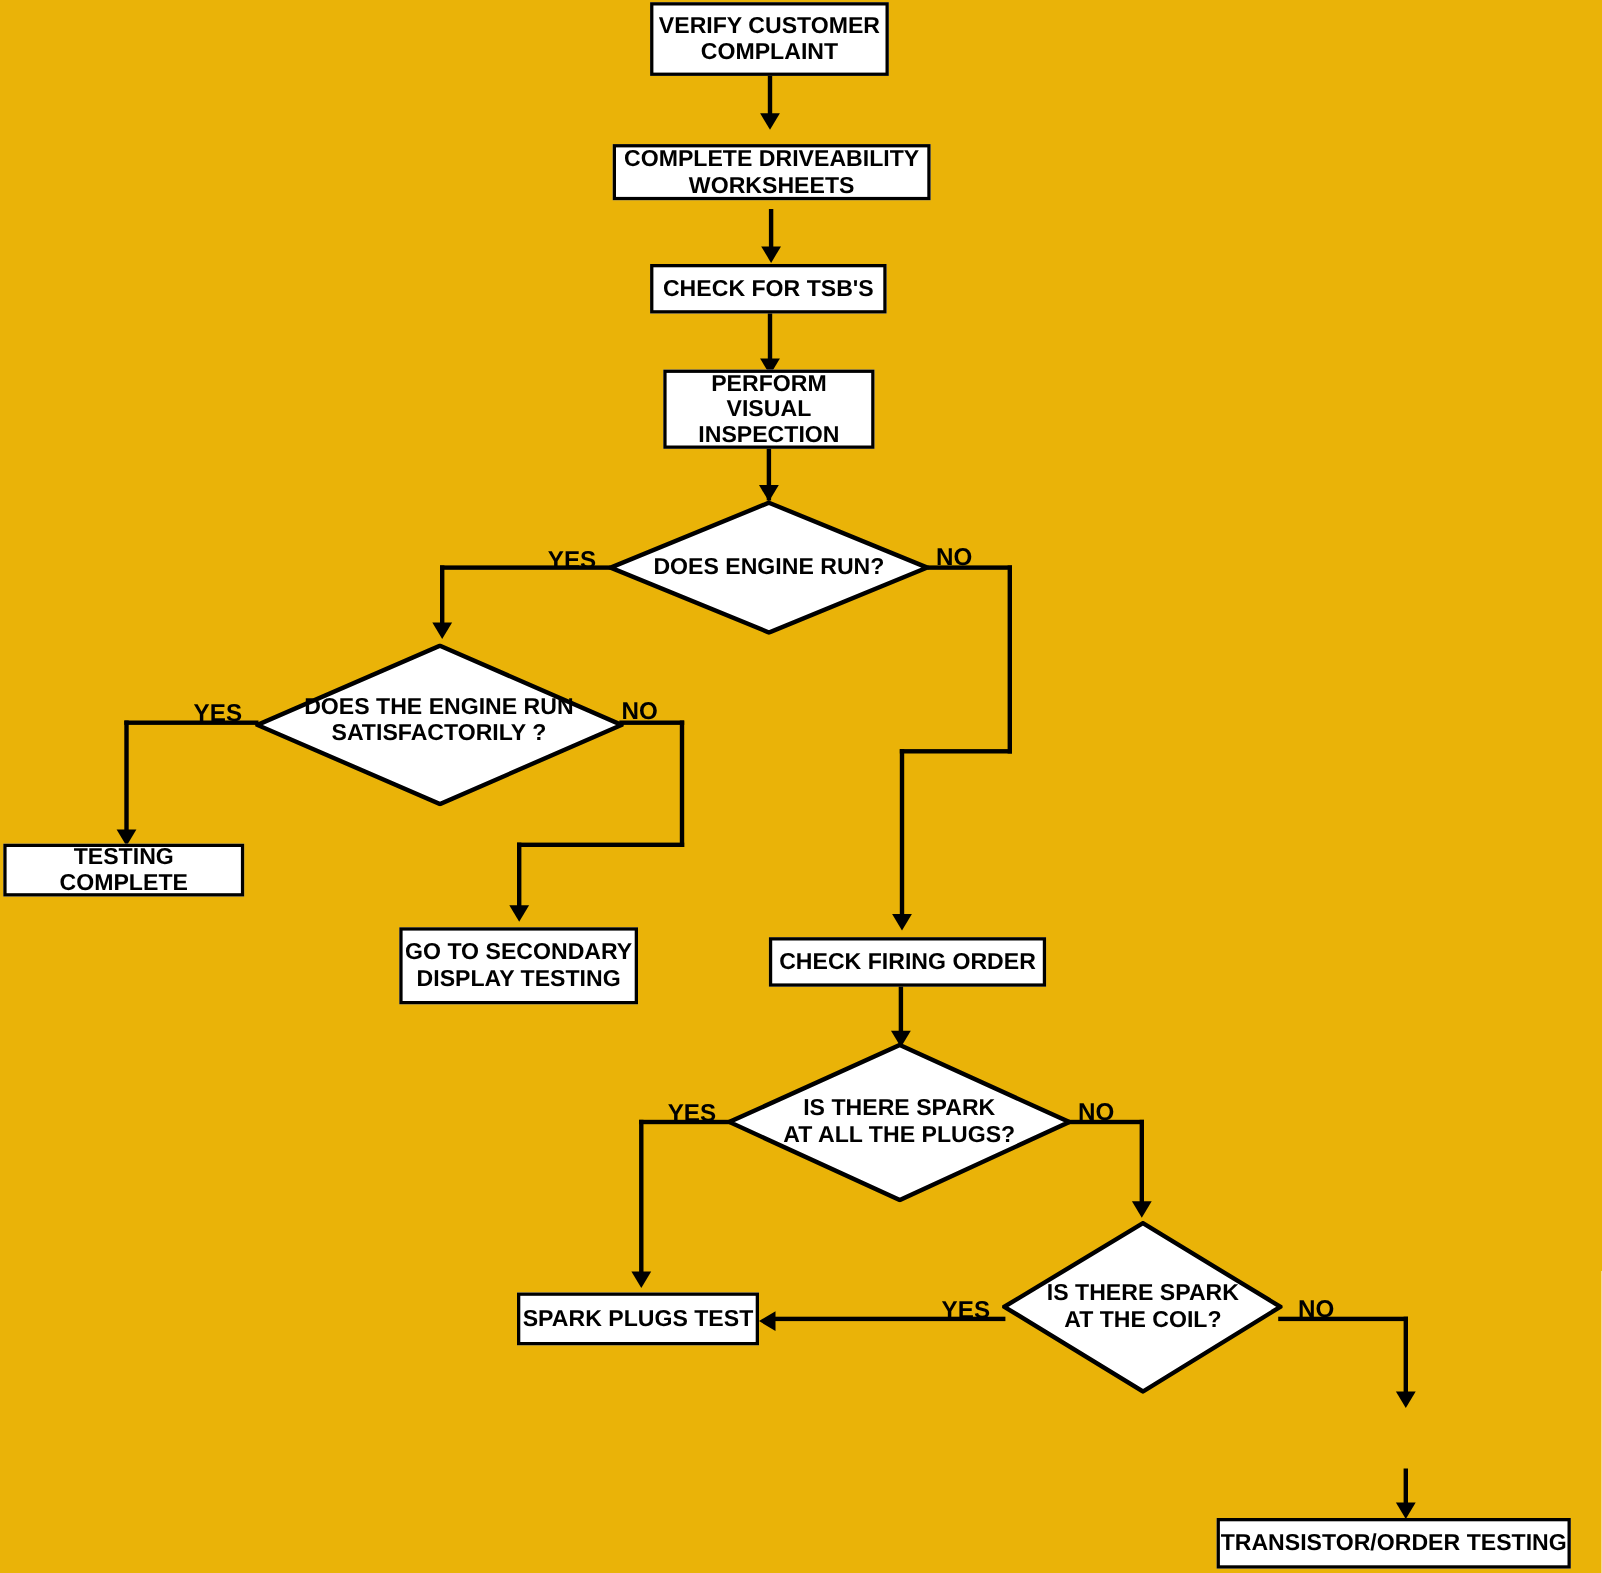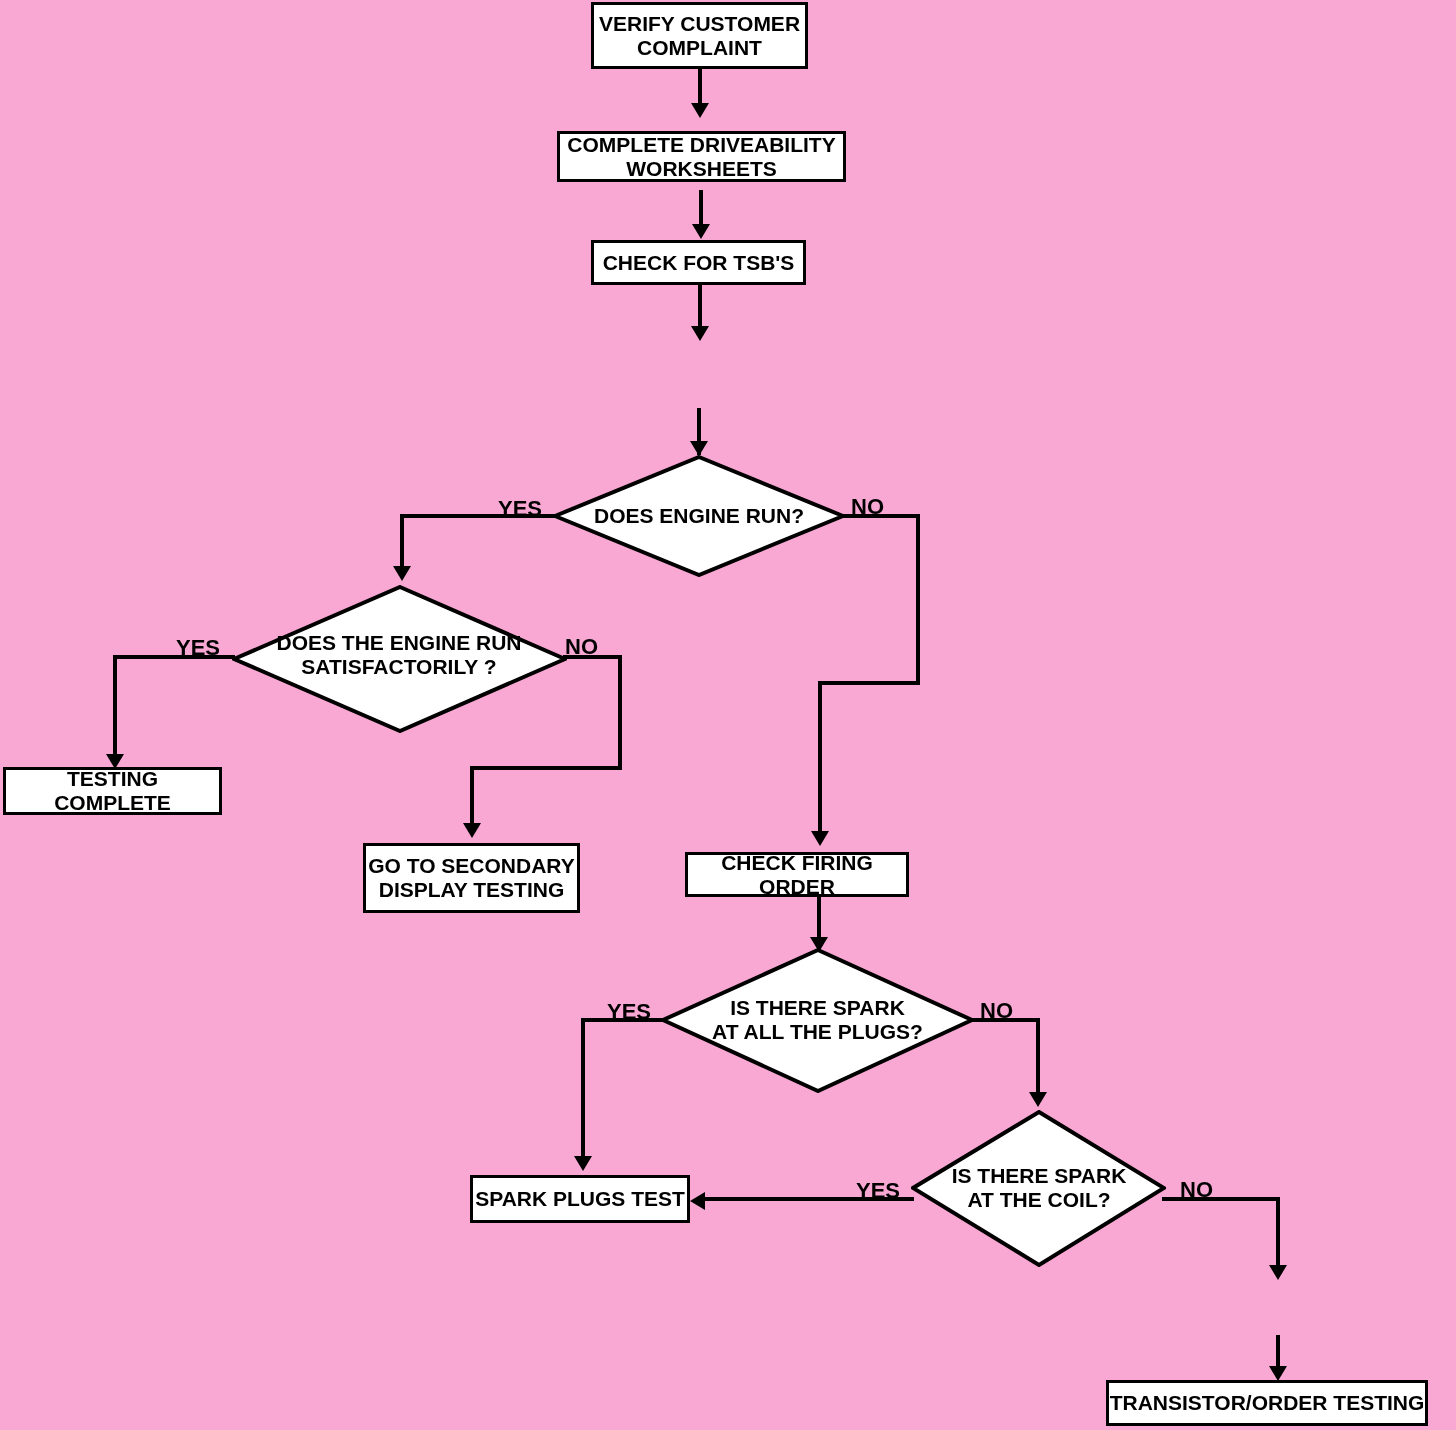--- a/index.html
+++ b/index.html
@@ -1,20 +1,20 @@
 <!DOCTYPE html>
 <html><head>
 <meta charset="utf-8">
 <style>
   html,body{margin:0;padding:0;background:#ffffff;}
   #page{
     position:relative;
     width:1456px;
     height:1430px;
-    background:#f9a8d4;
+    background:#eab308;
     font-family:"Liberation Sans", sans-serif;
     overflow:hidden;
   }
   .node{
     position:absolute;
     box-sizing:border-box;
     display:flex;
     align-items:center;
     justify-content:center;
     text-align:center;
@@ -89,20 +89,22 @@
 WORKSHEETS</div>
 
   <div class="edge v" style="left:699px;top:190px;height:40px;"></div>
   <div class="arrow" style="left:692px;top:224px;"></div>
 
   <div class="node box" style="left:591px;top:240px;width:215px;height:45px;">CHECK FOR TSB'S</div>
 
   <div class="edge v" style="left:698px;top:285px;height:51px;"></div>
   <div class="arrow" style="left:691px;top:326px;"></div>
 
+  <div class="node box" style="left:603px;top:336px;width:192px;height:72px;">PERFORM VISUAL
+INSPECTION</div>
 
   <div class="edge v" style="left:697px;top:408px;height:47px;"></div>
   <div class="arrow" style="left:690px;top:441px;"></div>
 
   <div class="diamond-wrap" style="left:553px;top:455px;width:292px;height:122px;">
     <svg width="292" height="122" viewBox="0 0 292 122">
       <polygon points="146,2 290,61 146,120 2,61" fill="#ffffff" stroke="#000000" stroke-width="4"></polygon>
     </svg>
   </div>
   <div class="diamond-label" style="left:573px;top:495px;width:252px;height:42px;">DOES ENGINE RUN?</div>
@@ -137,21 +139,21 @@
   <div class="edge v" style="left:618px;top:655px;height:115px;"></div>
   <div class="edge h" style="left:470px;top:766px;width:152px;"></div>
   <div class="edge v" style="left:470px;top:766px;height:61px;"></div>
   <div class="arrow" style="left:463px;top:823px;"></div>
 
   <div class="node box" style="left:3px;top:767px;width:219px;height:48px;">TESTING COMPLETE</div>
 
   <div class="node box" style="left:363px;top:843px;width:217px;height:70px;">GO TO SECONDARY
 DISPLAY TESTING</div>
 
-  <div class="node box" style="left:685px;top:852px;width:224px;height:45px;">CHECK FIRING ORDER</div>
+  <div class="node box" style="left:699px;top:852px;width:252px;height:45px;">CHECK FIRING ORDER</div>
 
   <div class="edge v" style="left:817px;top:897px;height:50px;"></div>
   <div class="arrow" style="left:810px;top:937px;"></div>
 
   <div class="diamond-wrap" style="left:661px;top:948px;width:313px;height:145px;">
     <svg width="313" height="145" viewBox="0 0 313 145">
       <polygon points="157,2 311,72 157,143 2,72" fill="#ffffff" stroke="#000000" stroke-width="4"></polygon>
     </svg>
   </div>
   <div class="diamond-label" style="left:676px;top:995px;width:283px;height:50px;">IS THERE SPARK

